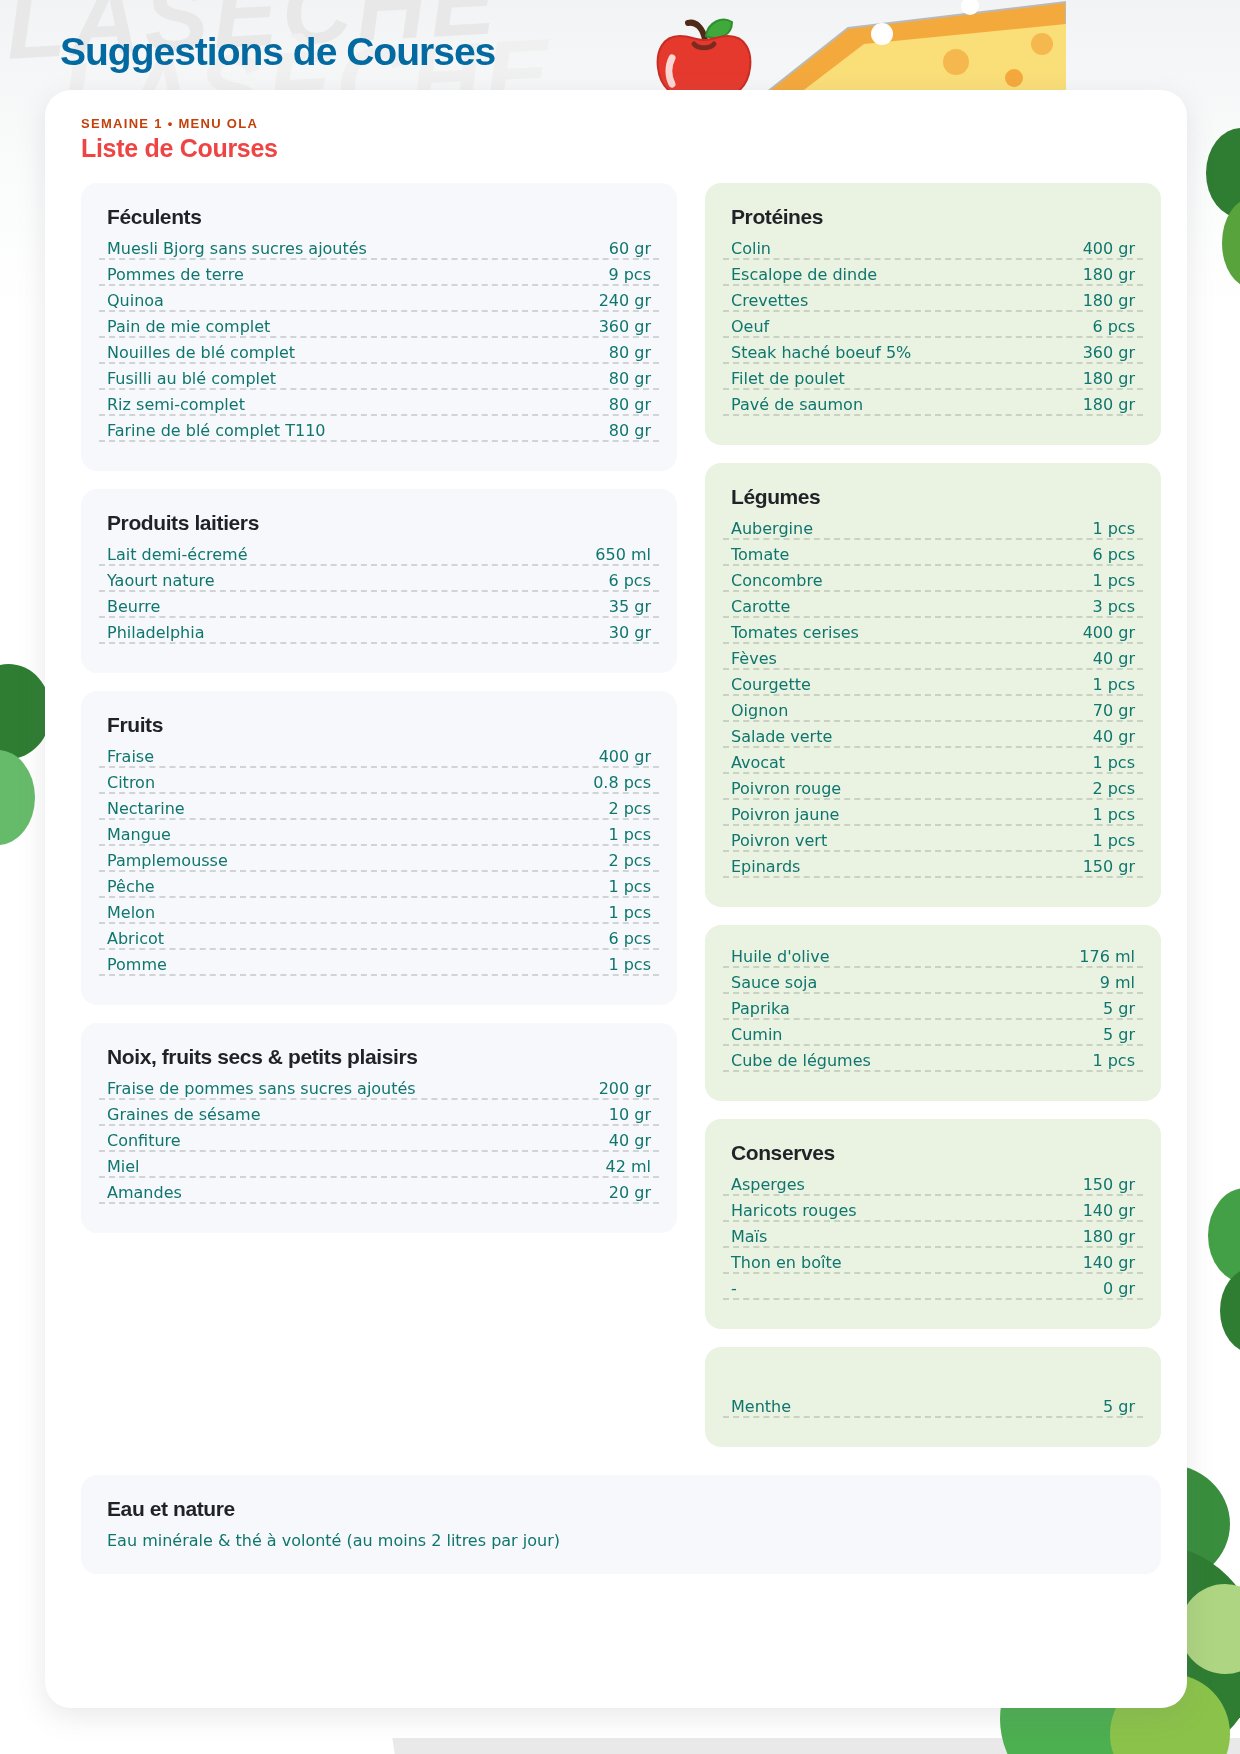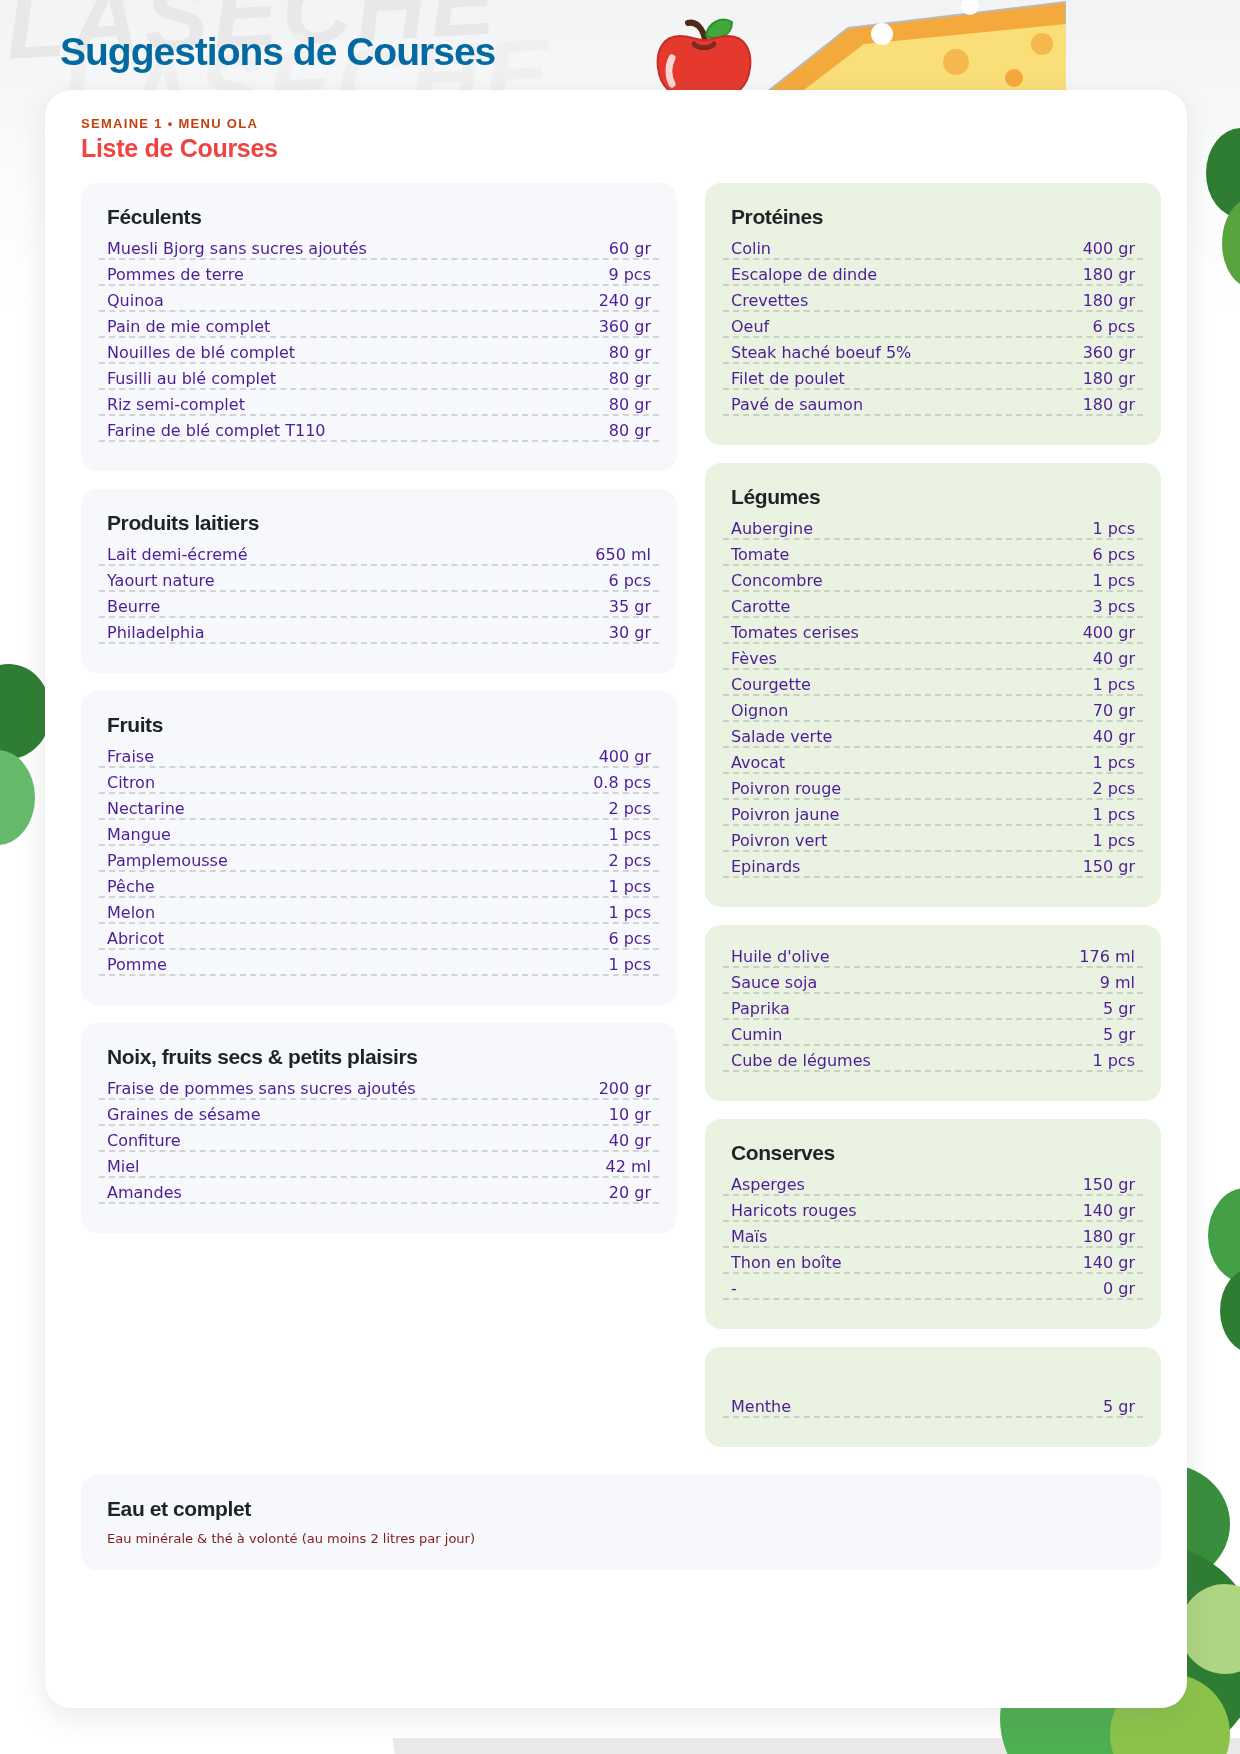--- a/index.html
+++ b/index.html
@@ -30,29 +30,29 @@
     color:#ef4444;letter-spacing:-.3px;margin-top:3px;}
   .grid{display:grid;grid-template-columns:596px 456px;gap:28px;margin-top:20px;}
   .col{display:flex;flex-direction:column;gap:18px;}
   .card{--cardbg:#f7f8fb;background:var(--cardbg);border-radius:16px;
     padding:22px 26px 24px;}
   .card.green{--cardbg:#eaf2e2;}
   .card-title{font-family:"Liberation Sans",sans-serif;font-size:21px;font-weight:700;
     color:#1f2327;letter-spacing:-.4px;margin:0 0 10px;}
   .card-title.empty{min-height:28px;margin:0;}
   .row{position:relative;display:flex;justify-content:space-between;
-    align-items:baseline;height:26px;font-size:16px;color:#4c1d95;}
+    align-items:baseline;height:26px;font-size:16px;color:#0f766e;}
   .dots{position:absolute;left:-8px;right:-8px;bottom:5px;height:0;
     border-top:2px dashed #d1d4d6;}
   .green .dots{border-color:#c9d2c2;}
   .label{position:relative;background:var(--cardbg);padding:0 6px 0 0;z-index:1;}
   .qty{position:relative;background:var(--cardbg);padding:0 0 0 7px;z-index:1;
     white-space:nowrap;}
   .footer-card{grid-column:1 / -1;}
-  .footer-note{font-size:13px;color:#7f1d1d;margin-top:6px;}
+  .footer-note{font-size:16px;color:#0f766e;margin-top:6px;}
   
   .bottom-bar{position:absolute;bottom:0;left:95px;right:0;height:16px;
     background:#e9e9ea;z-index:0;}
   .bottom-diag{position:absolute;bottom:-58px;left:-70px;width:460px;height:150px;
     background:#ffffff;transform:rotate(-8deg);z-index:1;}
 </style>
 </head>
 <body>
 
 <div class="top-gradient"></div>
@@ -426,17 +426,17 @@
           <div class="card-title empty"></div>
           <div class="row">
             <span class="dots"></span>
             <span class="label">Menthe</span>
             <span class="qty">5 gr</span>
           </div>
         </div>
       </div>
 
     <div class="card footer-card">
-      <div class="card-title">Eau et complet</div>
+      <div class="card-title">Eau et nature</div>
       <div class="footer-note">Eau minérale &amp; thé à volonté (au moins 2 litres par jour)</div>
     </div>
   </div>
 </div>
 
 </body></html>

